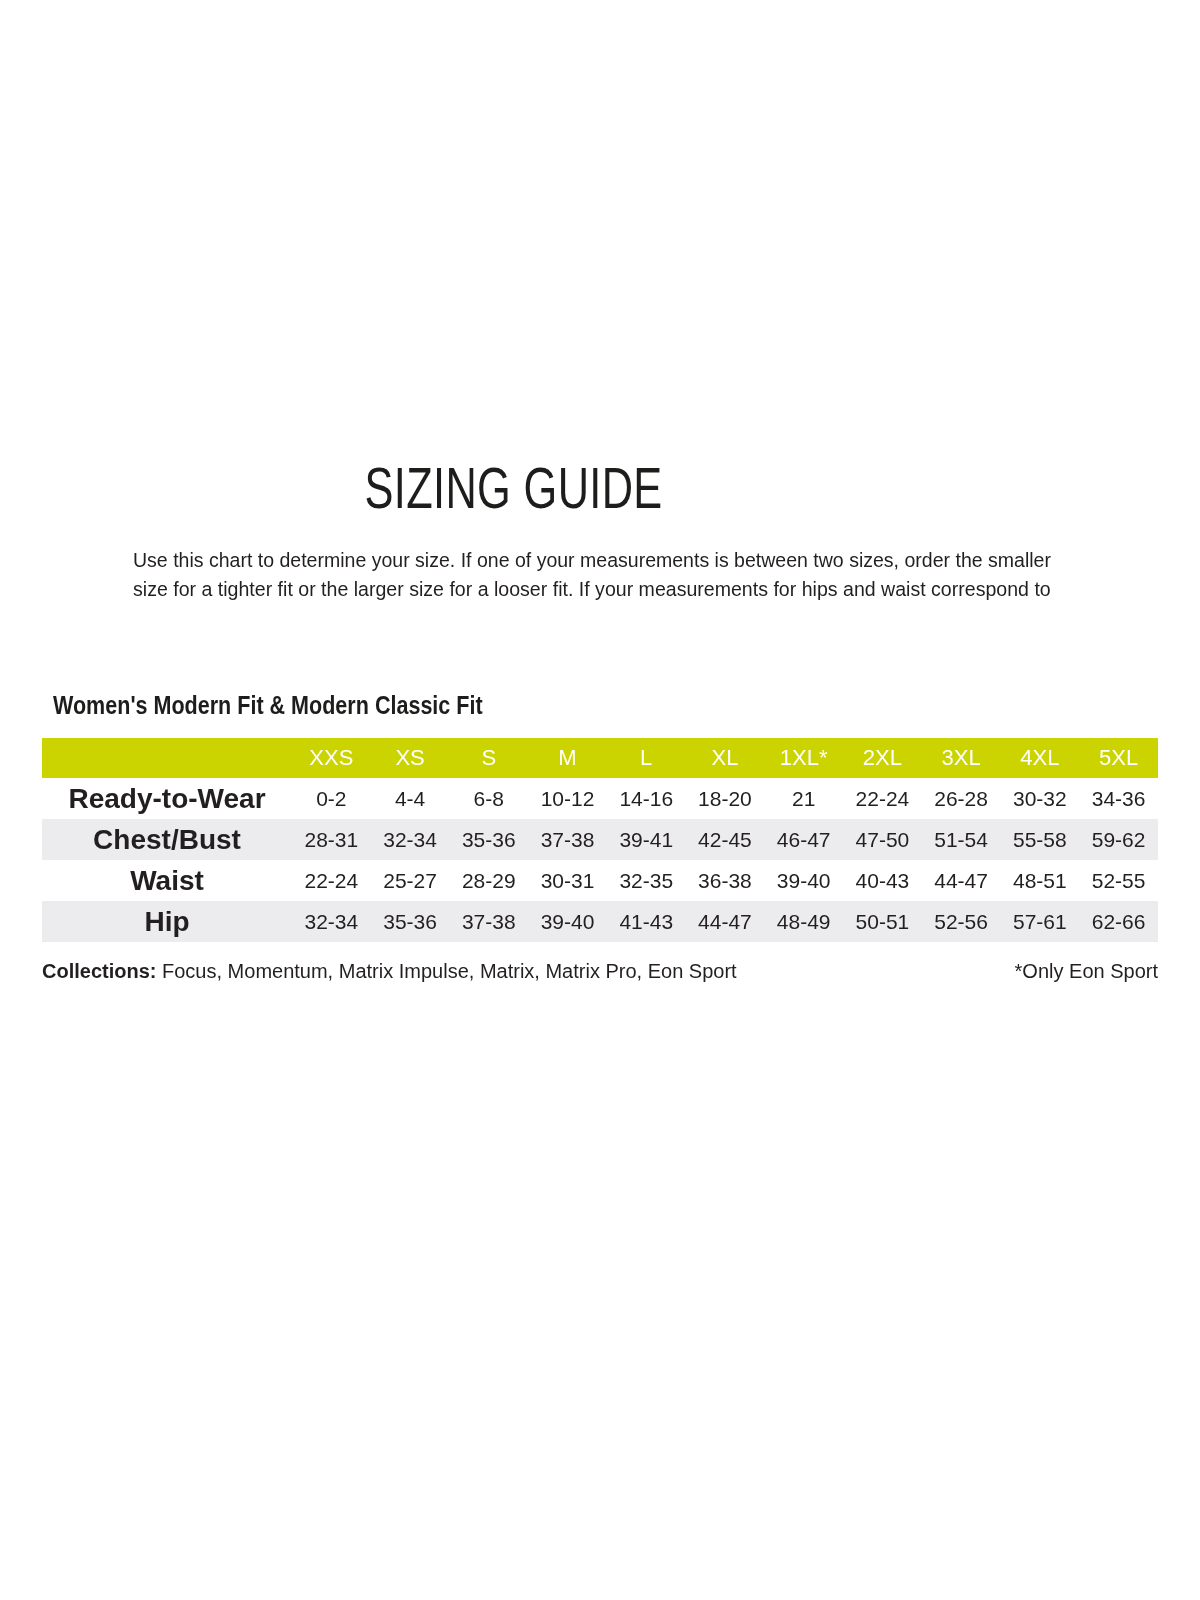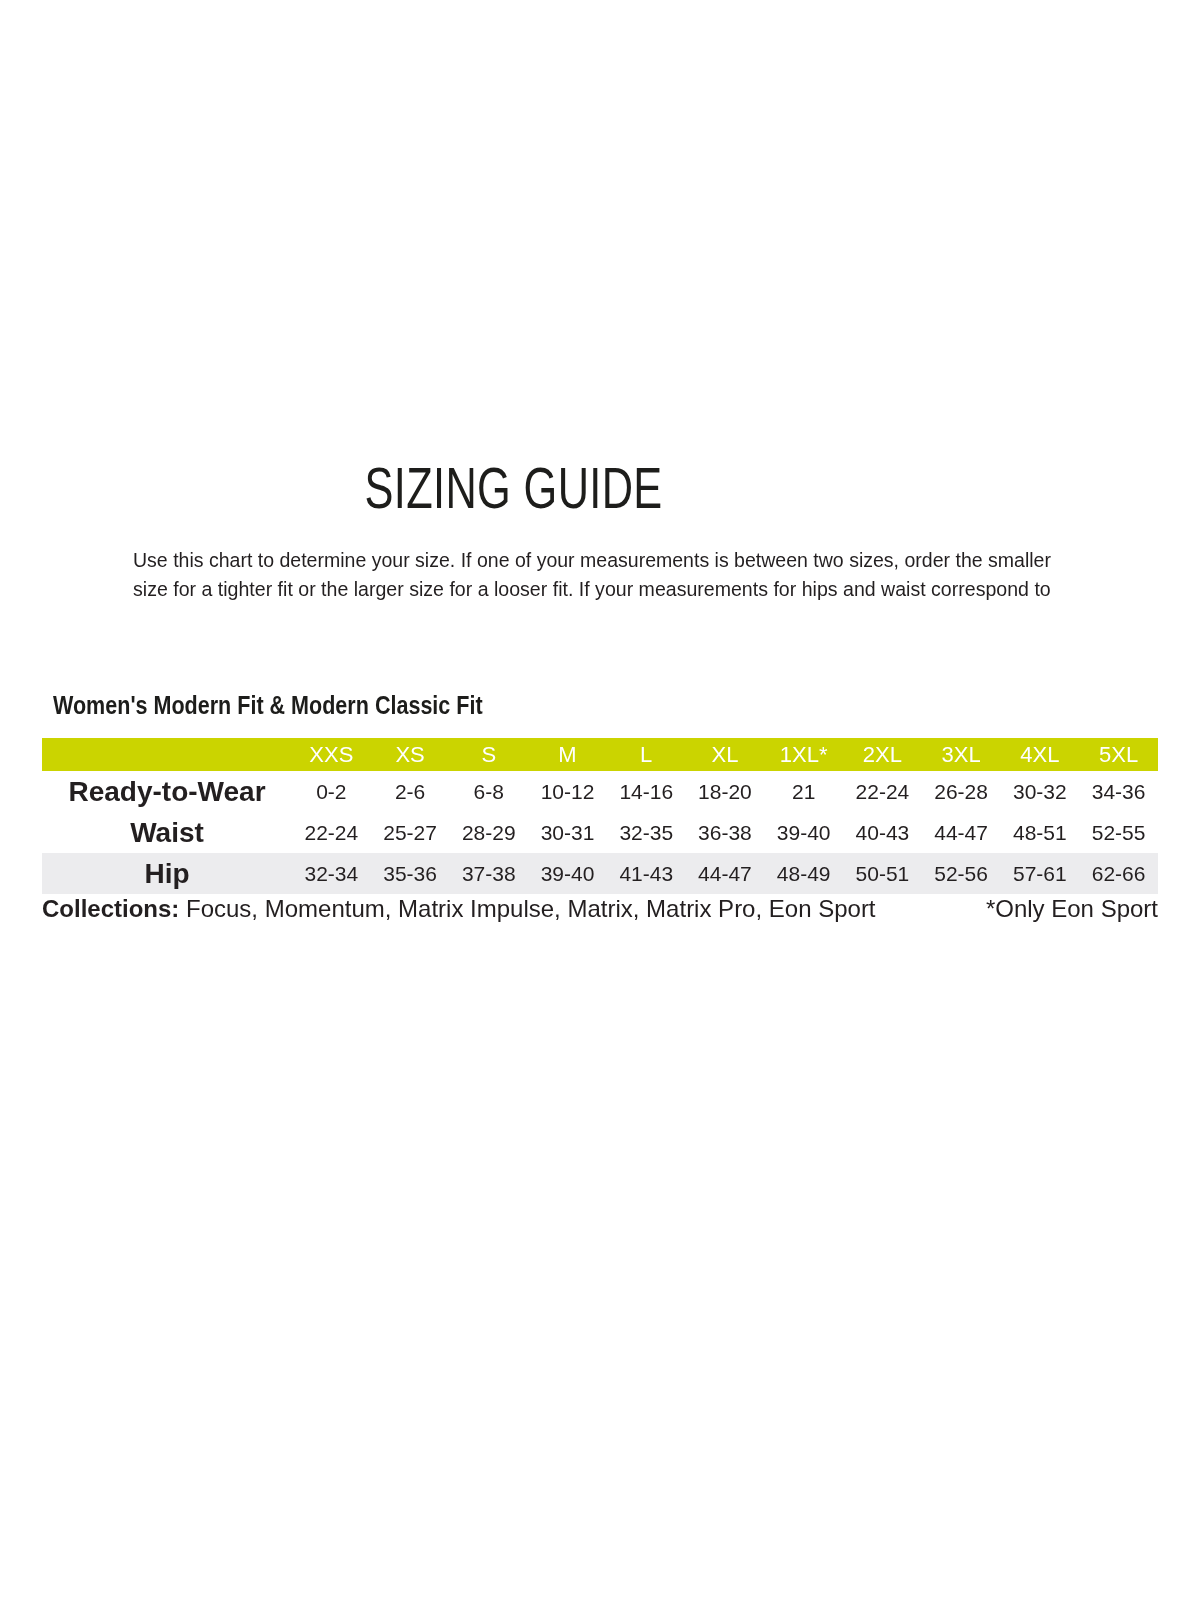--- a/index.html
+++ b/index.html
@@ -45,34 +45,34 @@
   }
   table.size-table{
     border-collapse:collapse;table-layout:fixed;
     width:1116px;margin-top:18px;
     border:none;
   }
   table.size-table th,table.size-table td{
     padding:0;border:none;text-align:center;vertical-align:middle;
   }
   col.label-col{width:250px;}
-  thead tr{height:33px;margin-top:28px;}
+  thead tr{height:40px;margin-top:28px;}
   thead th{
     background:var(--green);
     color:#ffffff;font-size:22px;font-weight:400;
   }
   tbody tr{height:41px;background:#ffffff;}
   tbody tr.alt{background:var(--alt);}
   tbody th{font-size:28px;font-weight:700;color:var(--ink);}
   tbody td{font-size:21px;font-weight:400;color:var(--ink);}
 
   .footer-line{
     display:flex;justify-content:space-between;align-items:baseline;
-    margin-top:2px;
-    font-size:24px;line-height:26px;
+    margin-top:16px;
+    font-size:20px;line-height:26px;
   }
   .collections-label{font-weight:700;}
   .footnote{font-weight:400;}
 </style>
 </head>
 <body>
 
 <div>
 
   <div class="title-wrap">
@@ -104,30 +104,44 @@
             <th>2XL</th>
             <th>3XL</th>
             <th>4XL</th>
             <th>5XL</th>
           </tr>
       </thead>
       <tbody id="size-table-body">
           <tr>
             <th>Ready-to-Wear</th>
             <td>0-2</td>
-            <td>2-6</td>
+            <td>4-4</td>
             <td>6-8</td>
             <td>10-12</td>
             <td>14-16</td>
             <td>18-20</td>
             <td>21</td>
             <td>22-24</td>
             <td>26-28</td>
             <td>30-32</td>
             <td>34-36</td>
+          </tr>
+          <tr class="alt">
+            <th>Chest/Bust</th>
+            <td>28-31</td>
+            <td>32-34</td>
+            <td>35-36</td>
+            <td>37-38</td>
+            <td>39-41</td>
+            <td>42-45</td>
+            <td>46-47</td>
+            <td>47-50</td>
+            <td>51-54</td>
+            <td>55-58</td>
+            <td>59-62</td>
           </tr>
           <tr>
             <th>Waist</th>
             <td>22-24</td>
             <td>25-27</td>
             <td>28-29</td>
             <td>30-31</td>
             <td>32-35</td>
             <td>36-38</td>
             <td>39-40</td>

